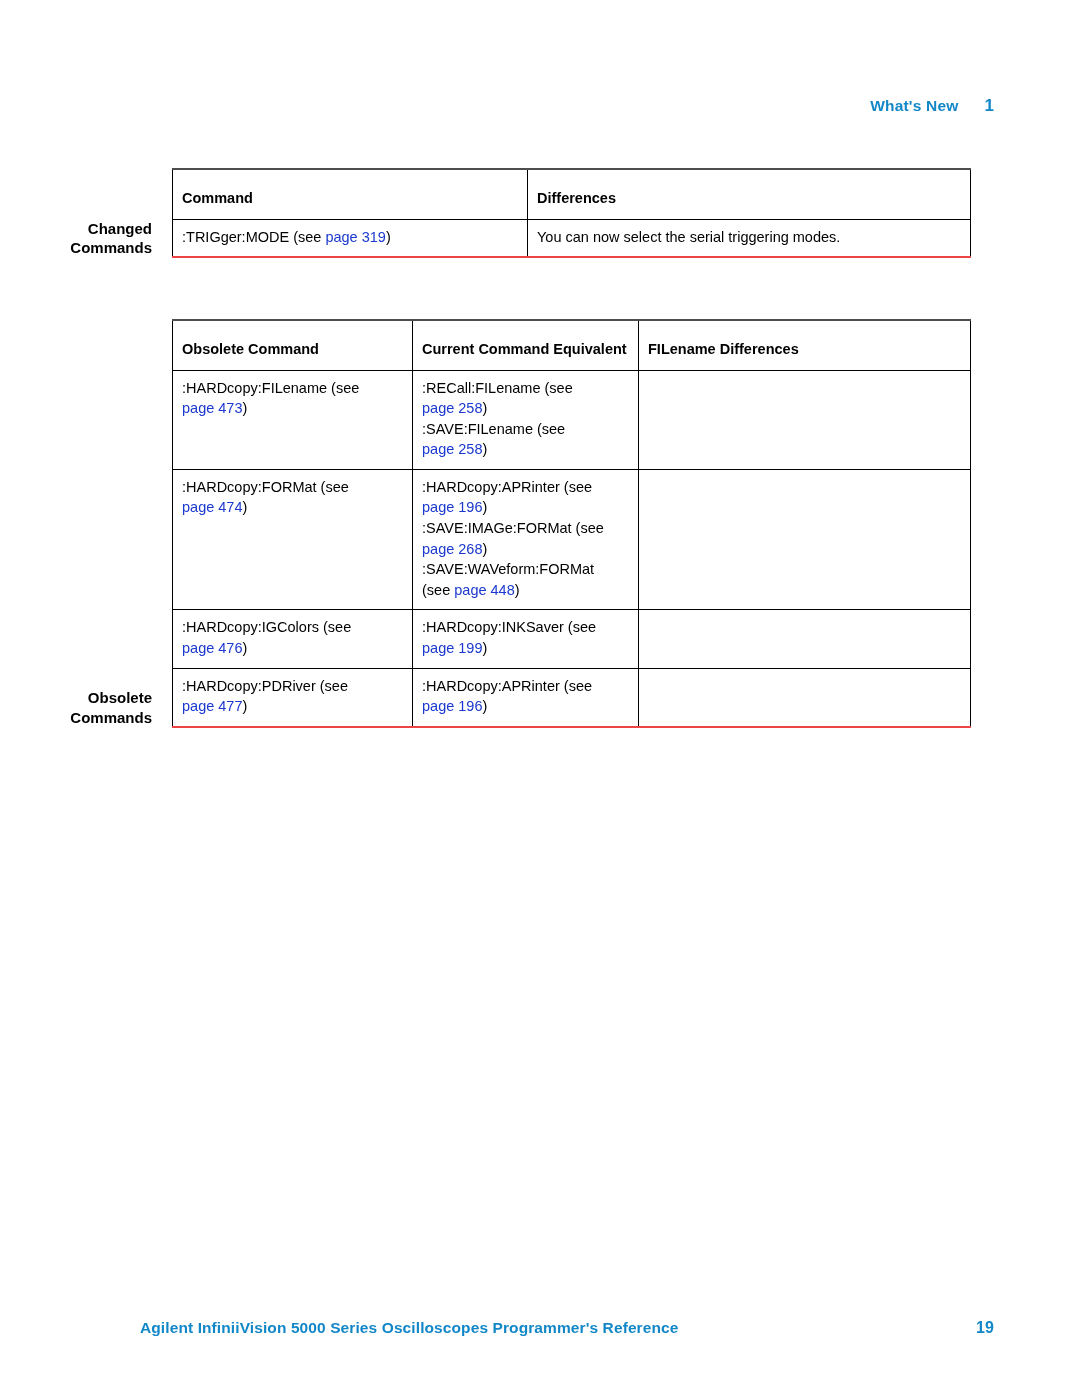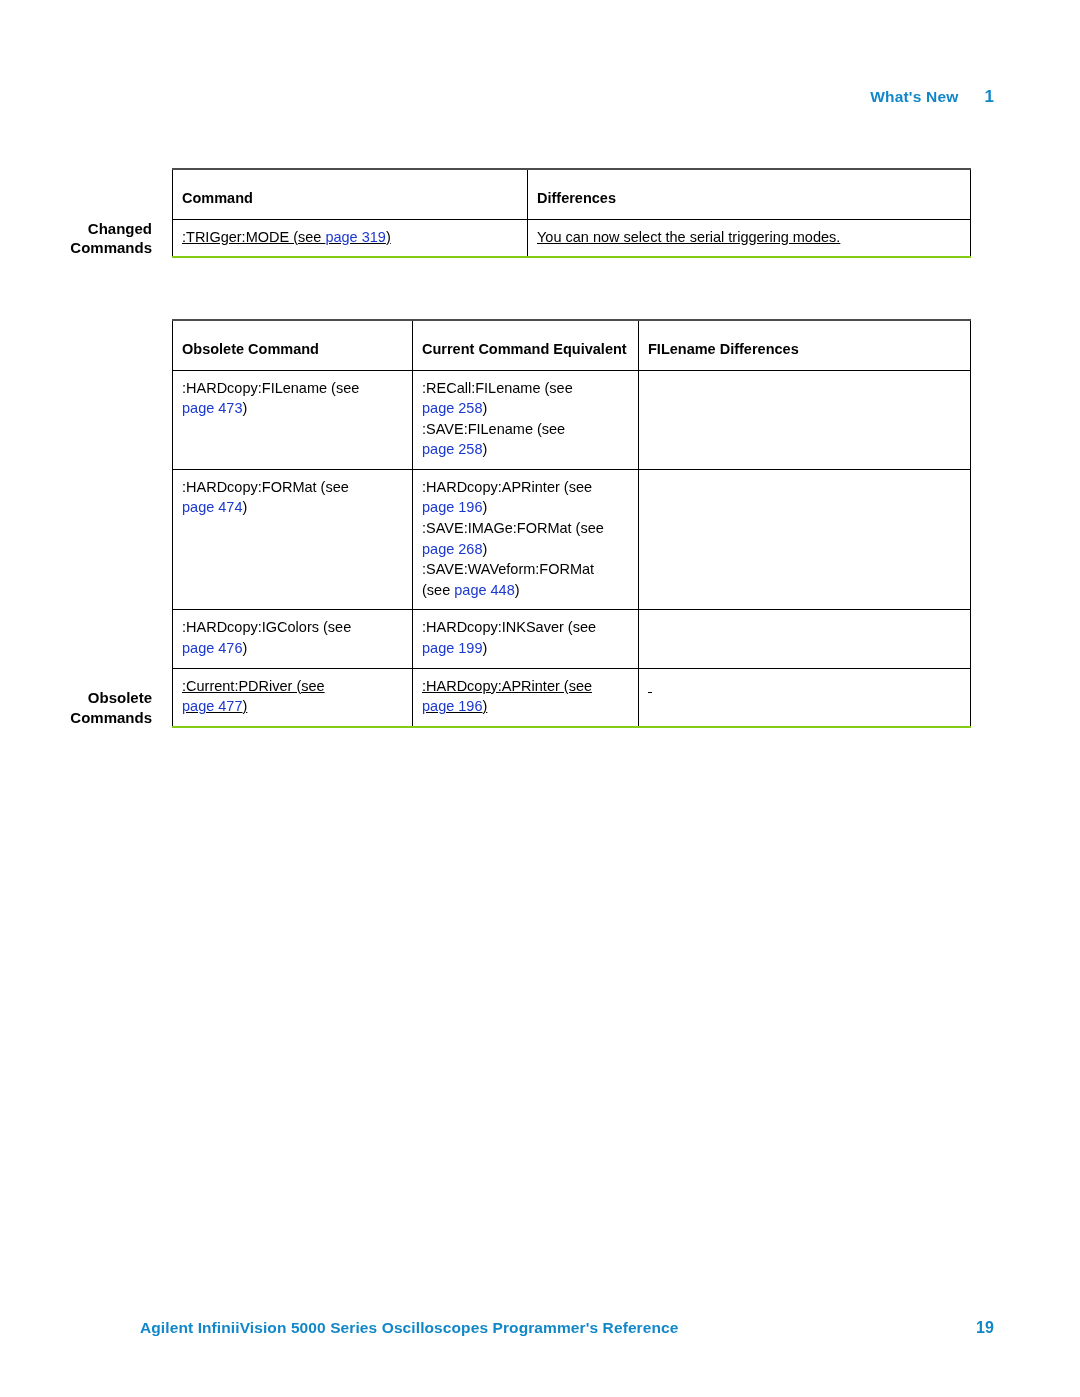--- a/index.html
+++ b/index.html
@@ -12,21 +12,21 @@
     height: 1397px;
     font-family: "Liberation Sans", sans-serif;
     color: #000000;
     position: relative;
     overflow: hidden;
   }
 
   
   .page-header {
     position: absolute;
-    top: 87px;
+    top: 96px;
     right: 86px;
     display: flex;
     align-items: baseline;
     gap: 26px;
   }
   .page-header .head-title {
     font-size: 15.5px;
     font-weight: bold;
     color: #1287c8;
     letter-spacing: .2px;
@@ -80,22 +80,21 @@
   }
   table.doc-table thead th {
     font-weight: bold;
     font-size: 14.5px;
     border-top: 2px solid #4d4d4d;
     border-bottom: 1px solid #000000;
     padding-top: 18px;
     padding-bottom: 10px;
   }
   table.doc-table tbody tr:last-child td {
-    border-bottom: 2px solid #84cc16;
-    text-decoration: underline;
+    border-bottom: 2px solid #ef4444;
   }
 
   
   #table-changed { width: 798px; }
   #table-changed col.c1 { width: 355px; }
   #table-changed col.c2 { width: 443px; }
 
   
   #table-obsolete { width: 798px; }
   #table-obsolete col.o1 { width: 240px; }
@@ -216,21 +215,21 @@
                 <span class="cellline"><span class="link">page 476</span><span>)</span></span>
               </td>
               <td>
                 <span class="cellline"><span>:HARDcopy:INKSaver (see</span></span>
                 <span class="cellline"><span class="link">page 199</span><span>)</span></span>
               </td>
               <td>&nbsp;</td>
             </tr>
             <tr>
               <td>
-                <span class="cellline"><span>:Current:PDRiver (see</span></span>
+                <span class="cellline"><span>:HARDcopy:PDRiver (see</span></span>
                 <span class="cellline"><span class="link">page 477</span><span>)</span></span>
               </td>
               <td>
                 <span class="cellline"><span>:HARDcopy:APRinter (see</span></span>
                 <span class="cellline"><span class="link">page 196</span><span>)</span></span>
               </td>
               <td>&nbsp;</td>
             </tr>
           </tbody>
       </table>

